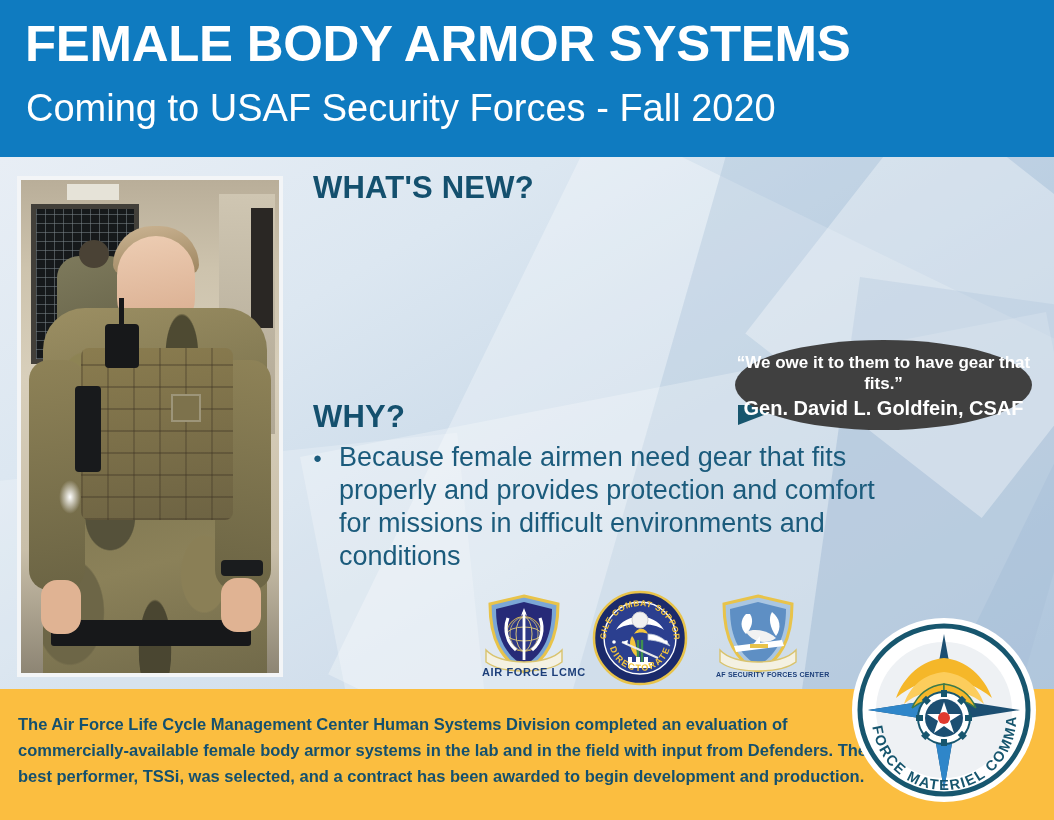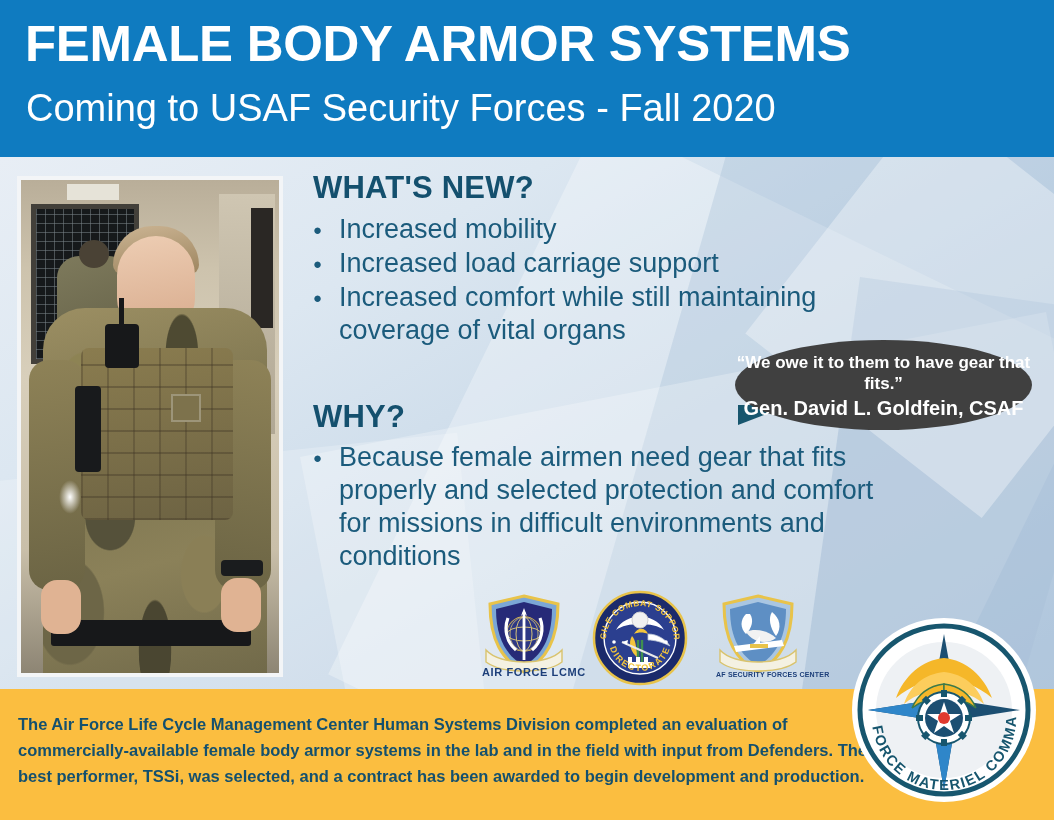--- a/index.html
+++ b/index.html
@@ -266,29 +266,24 @@
       <div class="ph-holster"></div>
       <div class="ph-flash"></div>
       <div class="ph-belt"></div>
       <div class="ph-handL"></div>
       <div class="ph-handR"></div>
       <div class="ph-watch"></div>
     </div>
   </div>
 
   <div class="sec-head" id="whats-new-head">WHAT'S NEW?</div>
-  <ul class="bullets" id="whats-new-list">
-    <li>Increased mobility</li>
-    <li>Increased load carriage support</li>
-    <li>Increased comfort while still maintaining coverage of vital organs</li>
-  </ul>
 
   <div class="sec-head" id="why-head">WHY?</div>
   <ul class="bullets" id="why-list">
-    <li>Because female airmen need gear that fits properly and selected protection and comfort for missions in difficult environments and conditions</li>
+    <li>Because female airmen need gear that fits properly and provides protection and comfort for missions in difficult environments and conditions</li>
   </ul>
 
   <div class="bubble-tail"></div>
   <div class="quote-bubble">
     <div class="quote-text">“We owe it to them to have gear that fits.”</div>
     <div class="quote-attr">Gen. David L. Goldfein, CSAF</div>
   </div>
 
   <div class="emblem" id="emblem-lcmc">
     <div class="shield">

